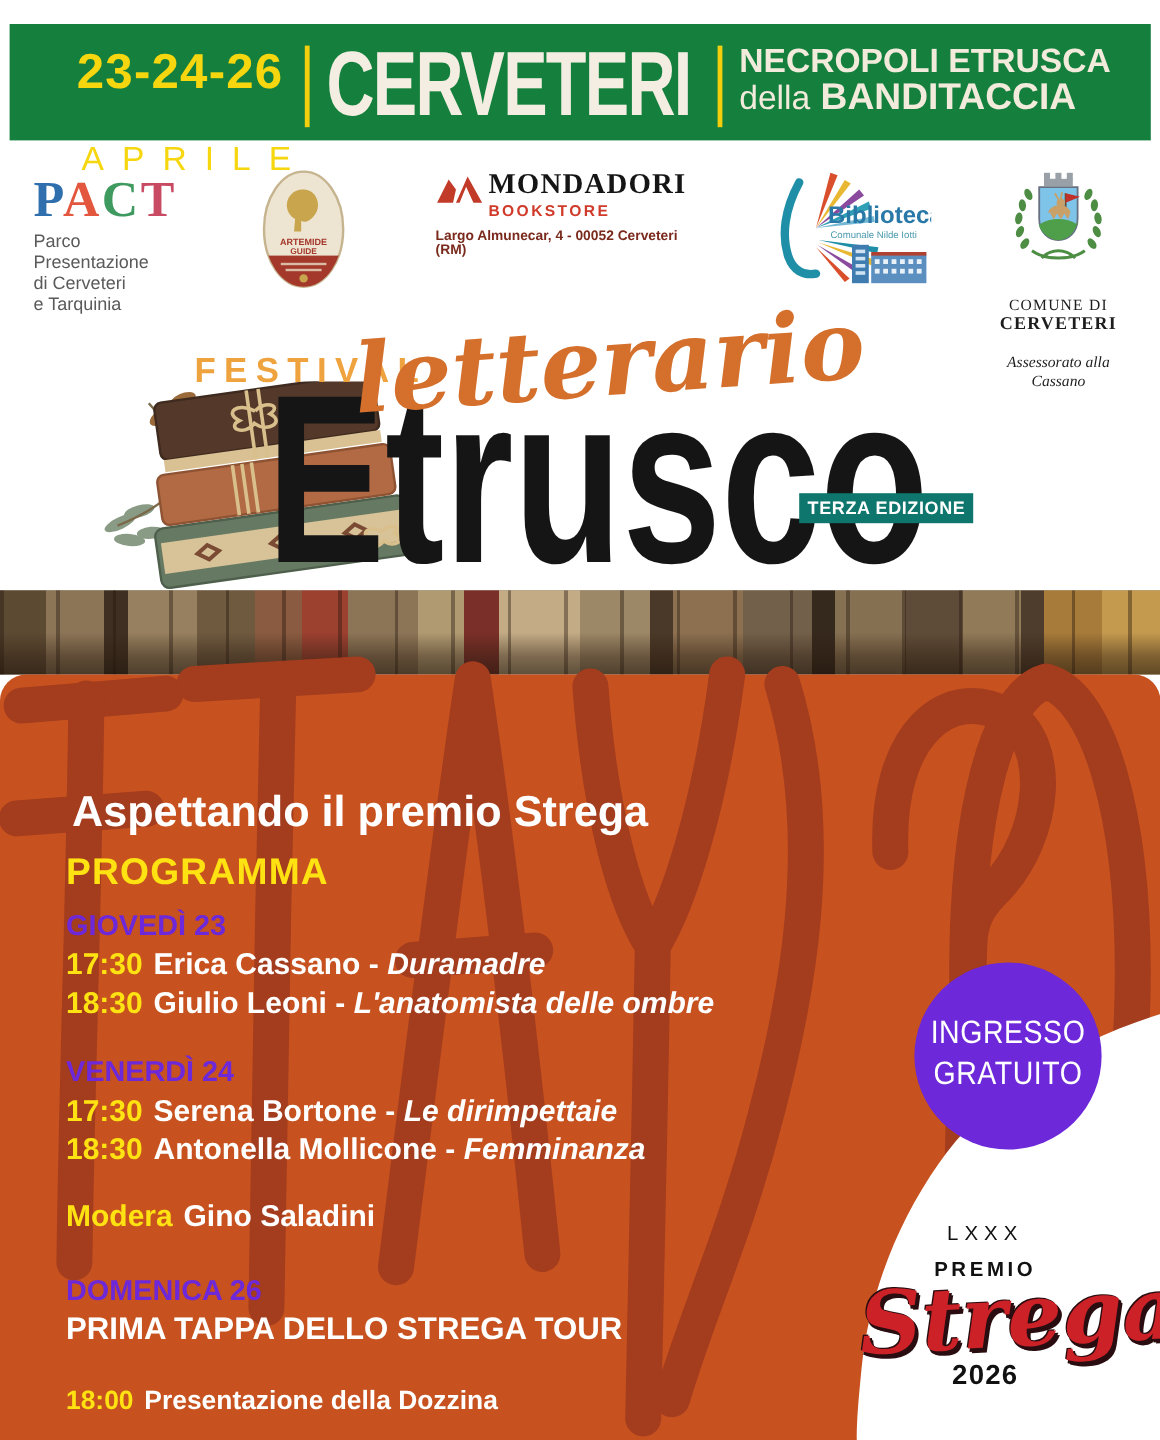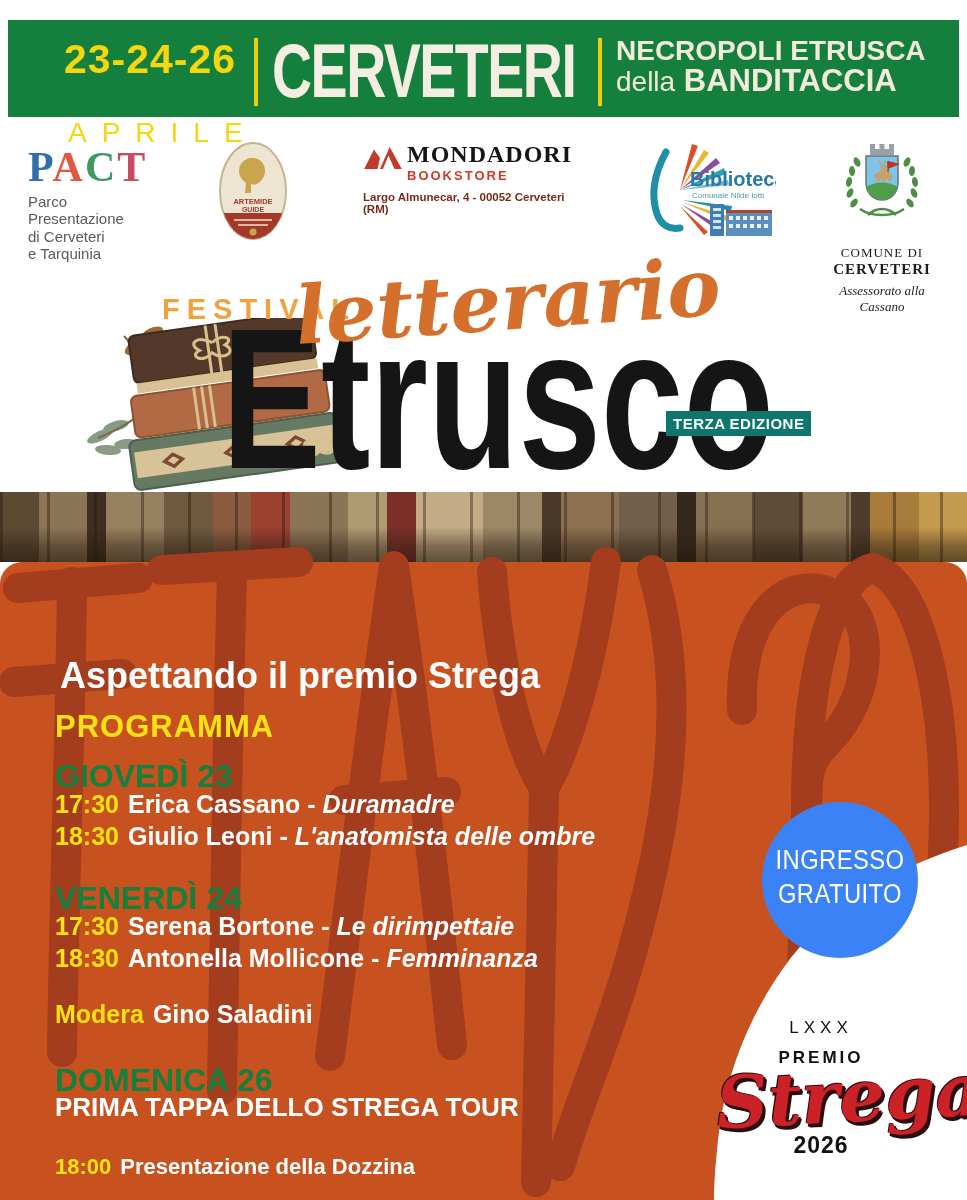--- a/index.html
+++ b/index.html
@@ -33,21 +33,21 @@
   .mond-row{display:flex;align-items:flex-start;}
   .mond-text{margin-left:4px;}
   .mond-name{font-family:"Liberation Serif",serif;font-weight:bold;font-size:24px;color:#151515;letter-spacing:1px;line-height:1;}
   .mond-store{text-align:left;font-size:13px;font-weight:bold;color:#D03A2A;letter-spacing:2px;margin-top:2px;}
   .mond-address{margin-top:8px;font-size:11.5px;font-weight:bold;color:#7A2A1C;}
   .logo-biblioteca{left:636px;top:138px;width:140px;height:105px;}
   .logo-comune{left:826px;top:143px;width:112px;text-align:center;}
   .comune-l1{font-family:"Liberation Serif",serif;font-size:13px;letter-spacing:1px;color:#1d1d1d;margin-top:2px;}
   .comune-l2{font-family:"Liberation Serif",serif;font-size:15px;font-weight:bold;letter-spacing:1px;color:#1d1d1d;}
   .comune-l3,.comune-l4{font-family:"Liberation Serif",serif;font-style:italic;font-size:13px;color:#1d1d1d;line-height:1.2;}
-  .comune-l3{margin-top:5px;}
+  .comune-l3{margin-top:15px;}
   
   .books-svg{position:absolute;left:78px;top:318px;z-index:1;}
   .festival-word{position:absolute;left:162px;top:293px;font-size:29px;font-weight:bold;letter-spacing:7px;color:#EFA33F;z-index:2;}
   .letterario{position:absolute;left:298px;top:276px;font-family:"DejaVu Serif",serif;font-style:italic;font-weight:bold;font-size:80px;color:#D4702C;transform:rotate(-4deg);transform-origin:left bottom;z-index:3;line-height:1;}
   .etrusco-svg{position:absolute;left:220px;top:320px;z-index:2;}
   .terza-badge{position:absolute;left:666px;top:411px;background:#0f766e;color:#fff;font-size:15px;font-weight:bold;letter-spacing:.5px;padding:4px 7px;z-index:4;white-space:nowrap;}
   
   .photo-strip{
     position:absolute;left:0;top:492px;width:967px;height:70px;z-index:1;
     background-color:#7d6a50;
@@ -65,33 +65,33 @@
         #c49a4e 95%, #c49a4e 100%);
   }
   
   .orange-panel{position:absolute;left:0;top:562px;width:967px;height:638px;background:#C7521F;border-radius:22px 22px 0 0;z-index:2;}
   .etruscan-letters{position:absolute;left:0;top:500px;z-index:3;}
   
   .program{position:absolute;inset:0;z-index:4;}
   .pline{position:absolute;left:55px;white-space:nowrap;font-weight:bold;color:#fff;}
   .p-intro{left:60px;top:655px;font-size:36px;font-weight:bold;letter-spacing:0;}
   .p-heading{top:709px;font-size:31px;color:#FFE212;letter-spacing:1px;}
-  .p-day{font-size:32px;color:#15803d;}
+  .p-day{font-size:24px;color:#6d28d9;}
   .p-event{font-size:25px;}
   .time{color:#FFE212;margin-right:9px;}
   .dash{margin:0 7px;}
   .btitle{font-style:italic;}
   .p-day1{top:758px;} .p-ev1{top:790px;} .p-ev2{top:822px;}
   .p-day2{top:880px;} .p-ev3{top:912px;} .p-ev4{top:944px;}
   .p-modera{top:1000px;font-size:25px;}
   .modera-label{color:#FFE212;margin-right:9px;}
   .p-day3{top:1062px;} .p-prima{top:1092px;font-size:26px;} .p-ev5{top:1122px;font-size:22px;margin-top:32px;}
   
   .white-blob{position:absolute;right:0;bottom:0;z-index:5;}
-  .ingresso-circle{position:absolute;left:762px;top:802px;width:156px;height:156px;border-radius:50%;background:#3b82f6;z-index:6;color:#fff;text-align:center;}
+  .ingresso-circle{position:absolute;left:762px;top:802px;width:156px;height:156px;border-radius:50%;background:#6d28d9;z-index:6;color:#fff;text-align:center;}
   .ingresso-circle .l1{margin-top:42px;}
   .ingresso-circle .l1,.ingresso-circle .l2{font-size:27px;font-weight:normal;letter-spacing:.5px;transform:scaleX(.88);line-height:1.25;}
   .strega-logo{position:absolute;left:716px;top:1018px;width:210px;z-index:7;text-align:center;color:#111;}
   .strega-roman{font-size:17px;letter-spacing:5px;font-weight:normal;}
   .strega-premio{font-size:17px;font-weight:bold;letter-spacing:3px;margin-top:10px;}
   .strega-name{font-family:"DejaVu Serif",serif;font-style:italic;font-weight:bold;font-size:72px;color:#CC2127;line-height:1;margin-top:-6px;transform:rotate(-3deg);
     text-shadow:2px 2px 0 #2a0d10,-1px -1px 0 #2a0d10,3px 4px 0 #2a0d10,1px 3px 0 #2a0d10;}
   .strega-year{font-size:23px;font-weight:bold;margin-top:-2px;letter-spacing:1px;}
 </style>
 </head>

